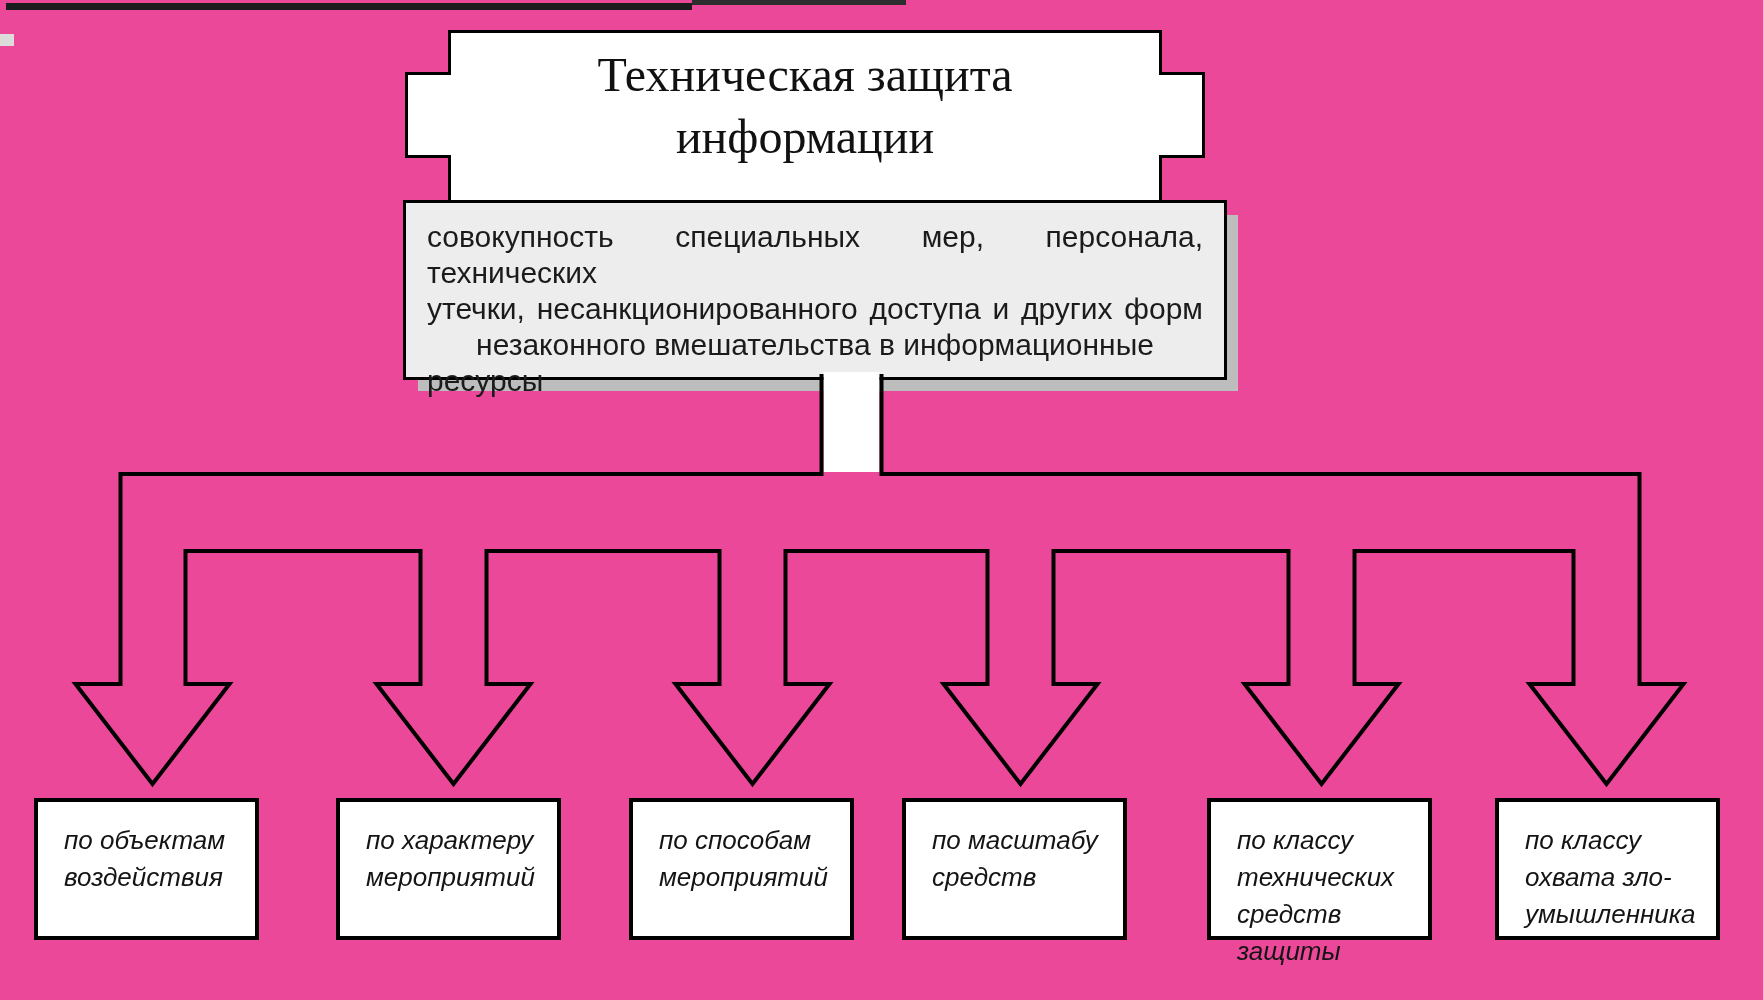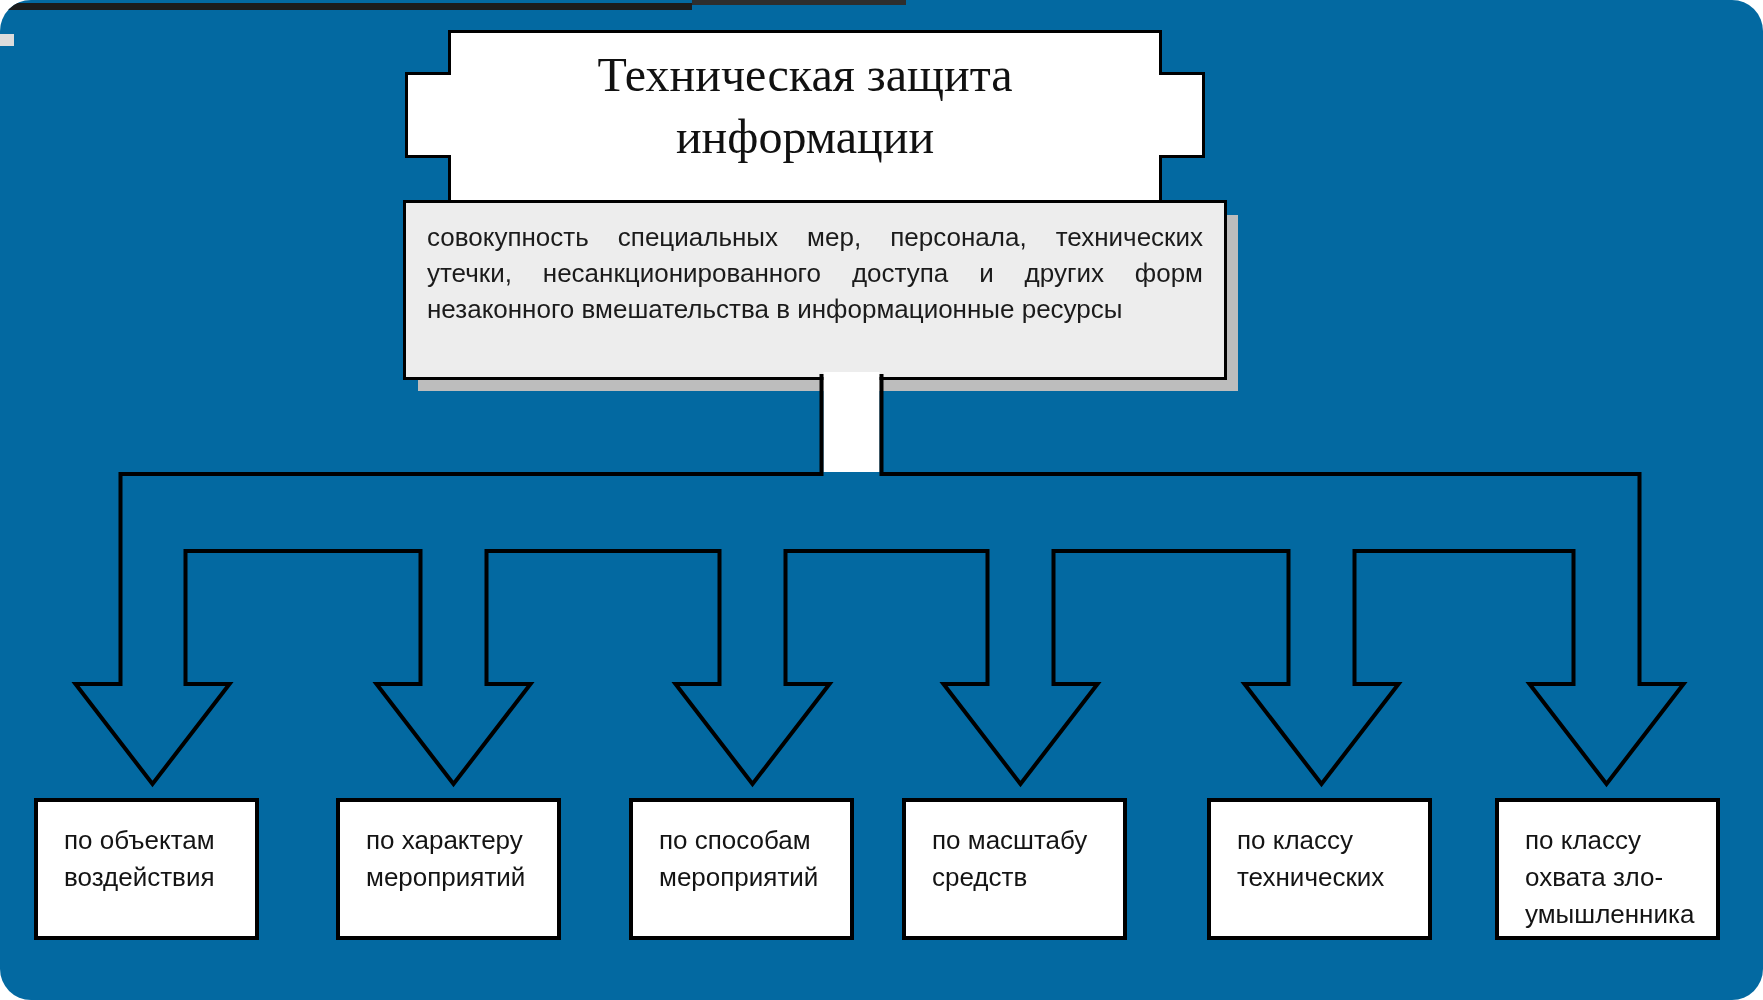--- a/index.html
+++ b/index.html
@@ -1,22 +1,21 @@
 <!DOCTYPE html>
 <html><head>
 <meta charset="utf-8">
 <style>
   html,body{margin:0;padding:0;background:#ffffff;}
   #stage{
     position:relative;
     width:1763px;height:1000px;
-    background:#0369a1;
+    background:#ec4899;
     font-family:"Liberation Sans",sans-serif;
     overflow:hidden;
-    border-radius:31px;
   }
   
   .noise-bar-1{position:absolute;left:6px;top:3px;width:686px;height:7px;background:#1c1c1c;}
   .noise-bar-2{position:absolute;left:692px;top:0;width:214px;height:5px;background:#2e2e2e;}
   .noise-mark{position:absolute;left:0;top:34px;width:14px;height:12px;background:#dcdcdc;}
 
   
   .title-box{
     position:absolute;left:448px;top:30px;width:708px;height:167px;
     border:3px solid #000;border-bottom:none;background:#fff;z-index:3;
@@ -33,38 +32,38 @@
 
   
   .def-box{
     position:absolute;left:403px;top:200px;width:818px;height:174px;
     background:#ededed;border:3px solid #000;z-index:2;
     box-shadow:13px 13px 0 -2px #bdbdbd;
   }
   .def-text{
     position:absolute;left:0;top:0;width:100%;height:100%;
     box-sizing:border-box;padding:16px 21px 0 21px;
-    font-size:26px;line-height:36px;color:#1b1b1b;
+    font-size:30px;line-height:36px;color:#1b1b1b;
   }
   .def-line{text-align:justify;text-align-last:justify;}
   .def-line.last{text-align:center;text-align-last:left;}
 
   
   .connector-svg{position:absolute;left:0;top:0;width:1763px;height:1000px;z-index:6;}
 
   
   .cat-box{
     position:absolute;top:798px;width:217px;height:134px;
     background:#fff;border:4px solid #000;z-index:3;
     box-sizing:content-box;
   }
   .cat-text{
     position:absolute;left:0;top:0;width:100%;height:100%;
     box-sizing:border-box;padding:20px 6px 4px 26px;
-    font-size:26px;line-height:37px;color:#141414;
+    font-size:26px;line-height:37px;color:#141414;font-style:italic;
   }
   .cat-text span{display:block;}
   .cb1{left:34px;}  .cb2{left:336px;} .cb3{left:629px;}
   .cb4{left:902px;} .cb5{left:1207px;}.cb6{left:1495px;}
 </style>
 </head>
 <body>
 
 <div id="stage">
 
@@ -125,20 +124,21 @@
     <div class="cat-text">
       <span>по масштабу</span>
       <span>средств</span>
       <span></span>
     </div>
   </div>
   <div class="cat-box cb5">
     <div class="cat-text">
       <span>по классу</span>
       <span>технических</span>
+      <span>средств защиты</span>
     </div>
   </div>
   <div class="cat-box cb6">
     <div class="cat-text">
       <span>по классу</span>
       <span>охвата зло-</span>
       <span>умышленника</span>
     </div>
   </div>
 

